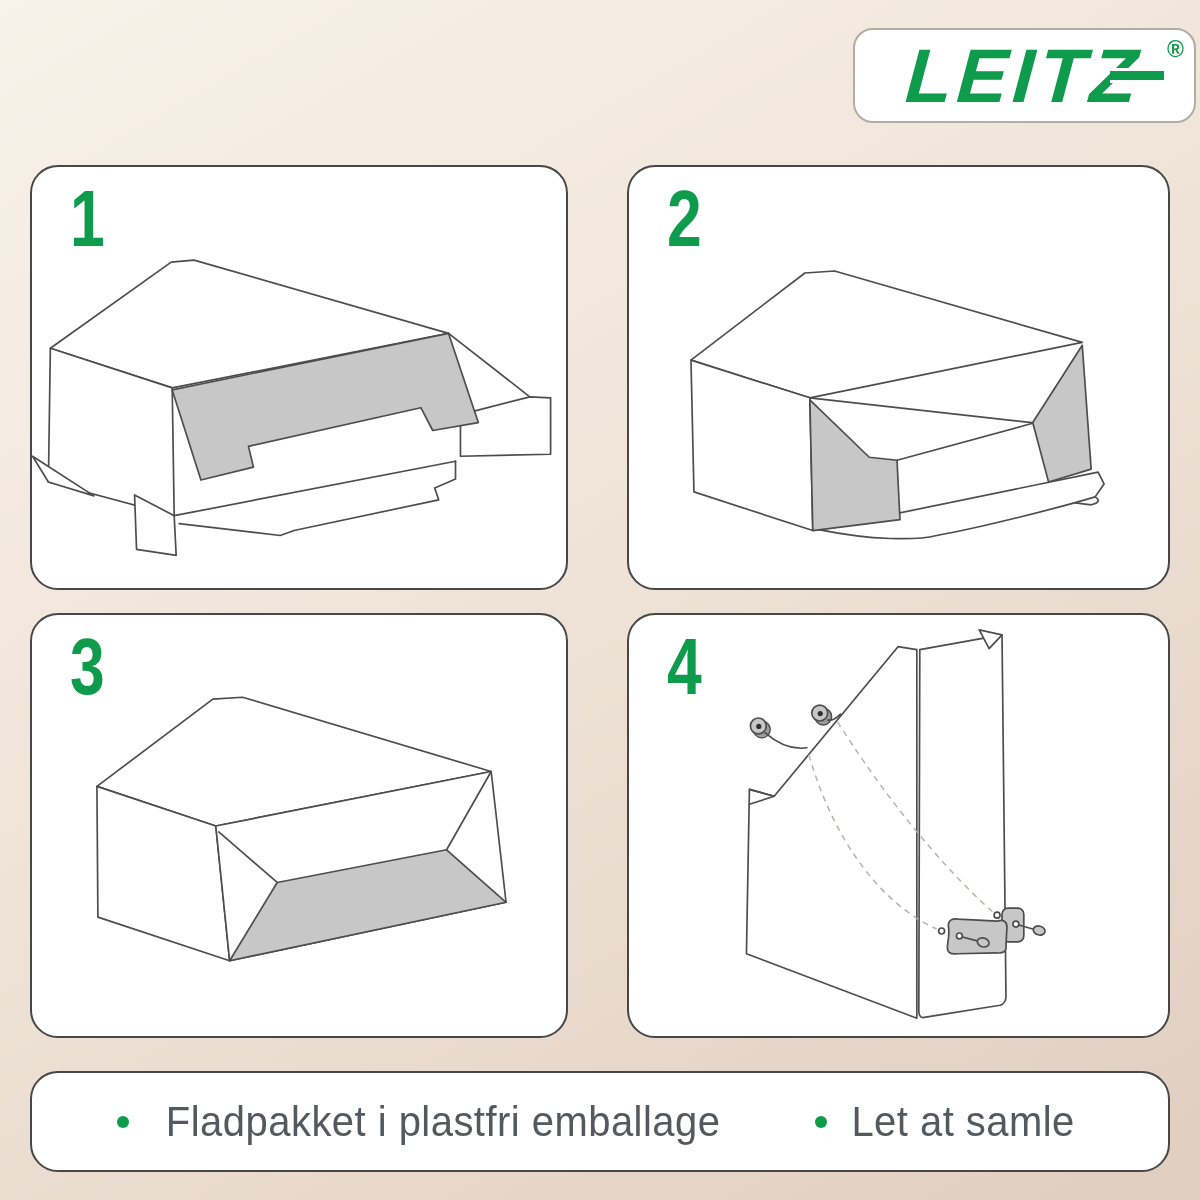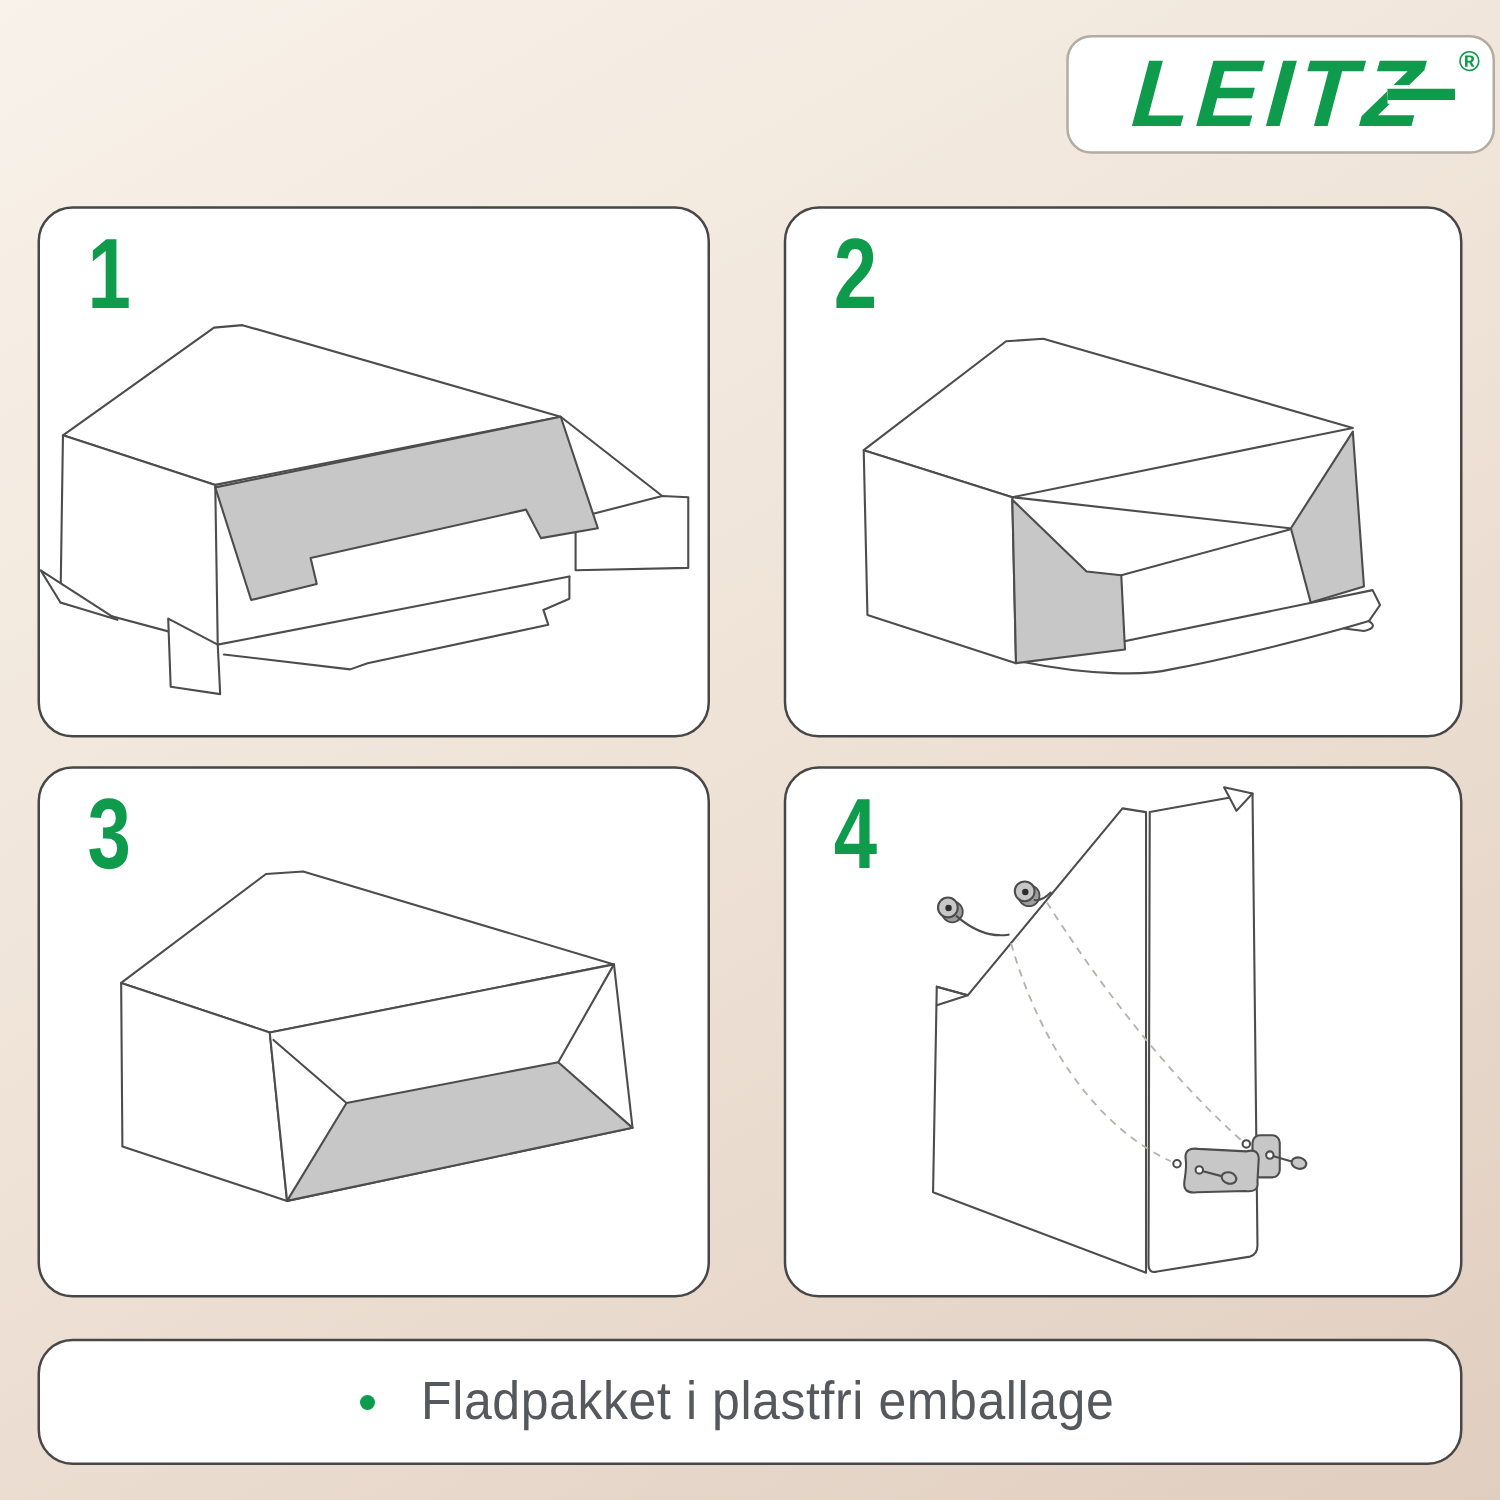--- a/index.html
+++ b/index.html
@@ -182,15 +182,19 @@
       <circle class="wh" cx="371" cy="303" r="3"></circle>
       <circle class="wh" cx="315" cy="319" r="3"></circle>
     </svg>
   </section>
 
   <div class="feature-bar">
     <div class="feature">
       <span class="dot"></span>
       <span class="label">Fladpakket i plastfri emballage</span>
     </div>
+    <div class="feature">
+      <span class="dot"></span>
+      <span class="label">Let at samle</span>
+    </div>
   </div>
 
 </div>
 
 </body></html>

